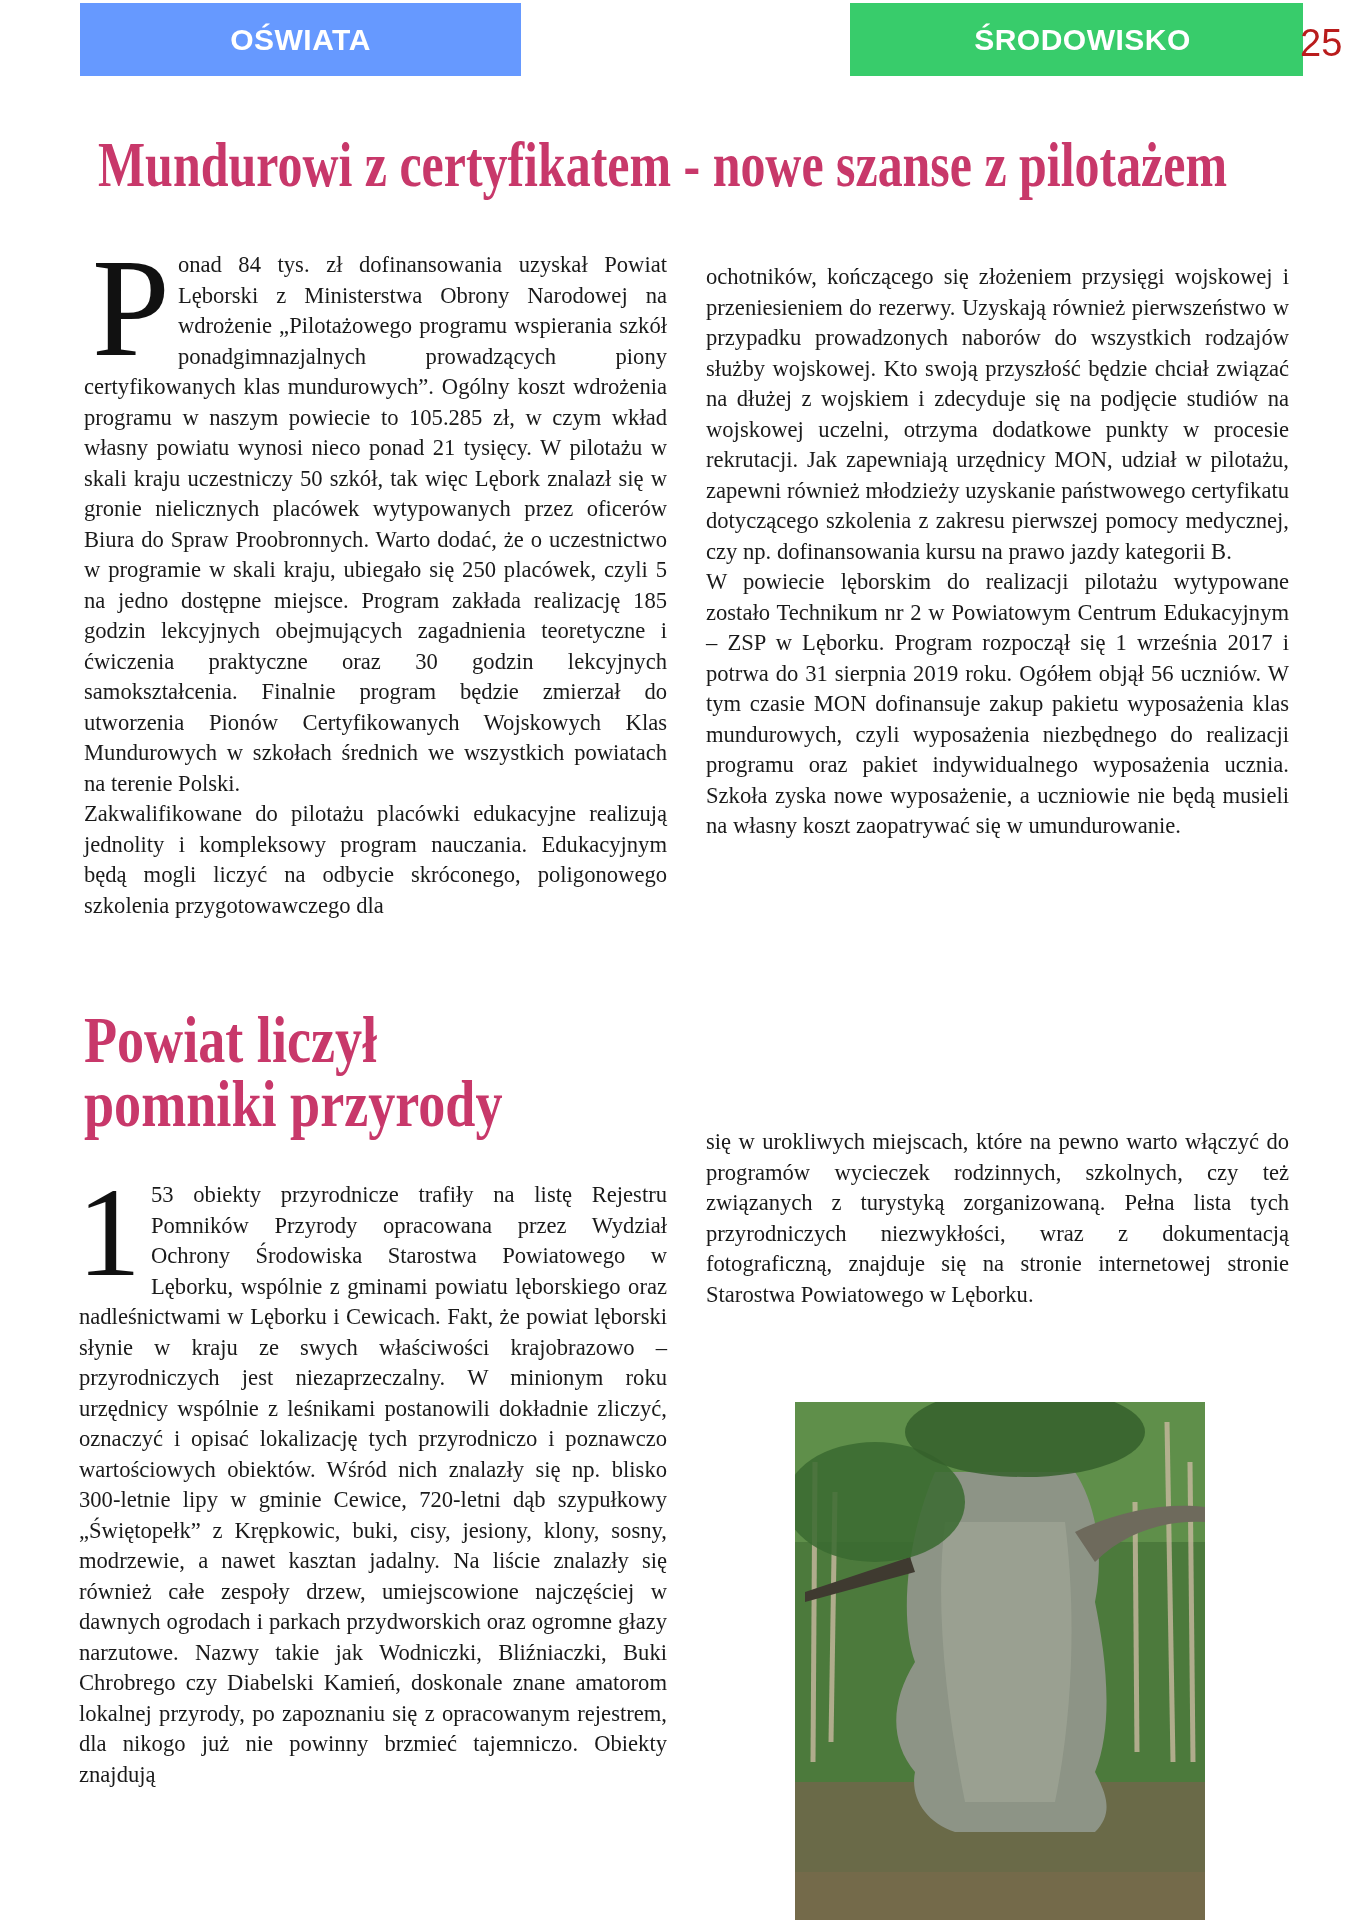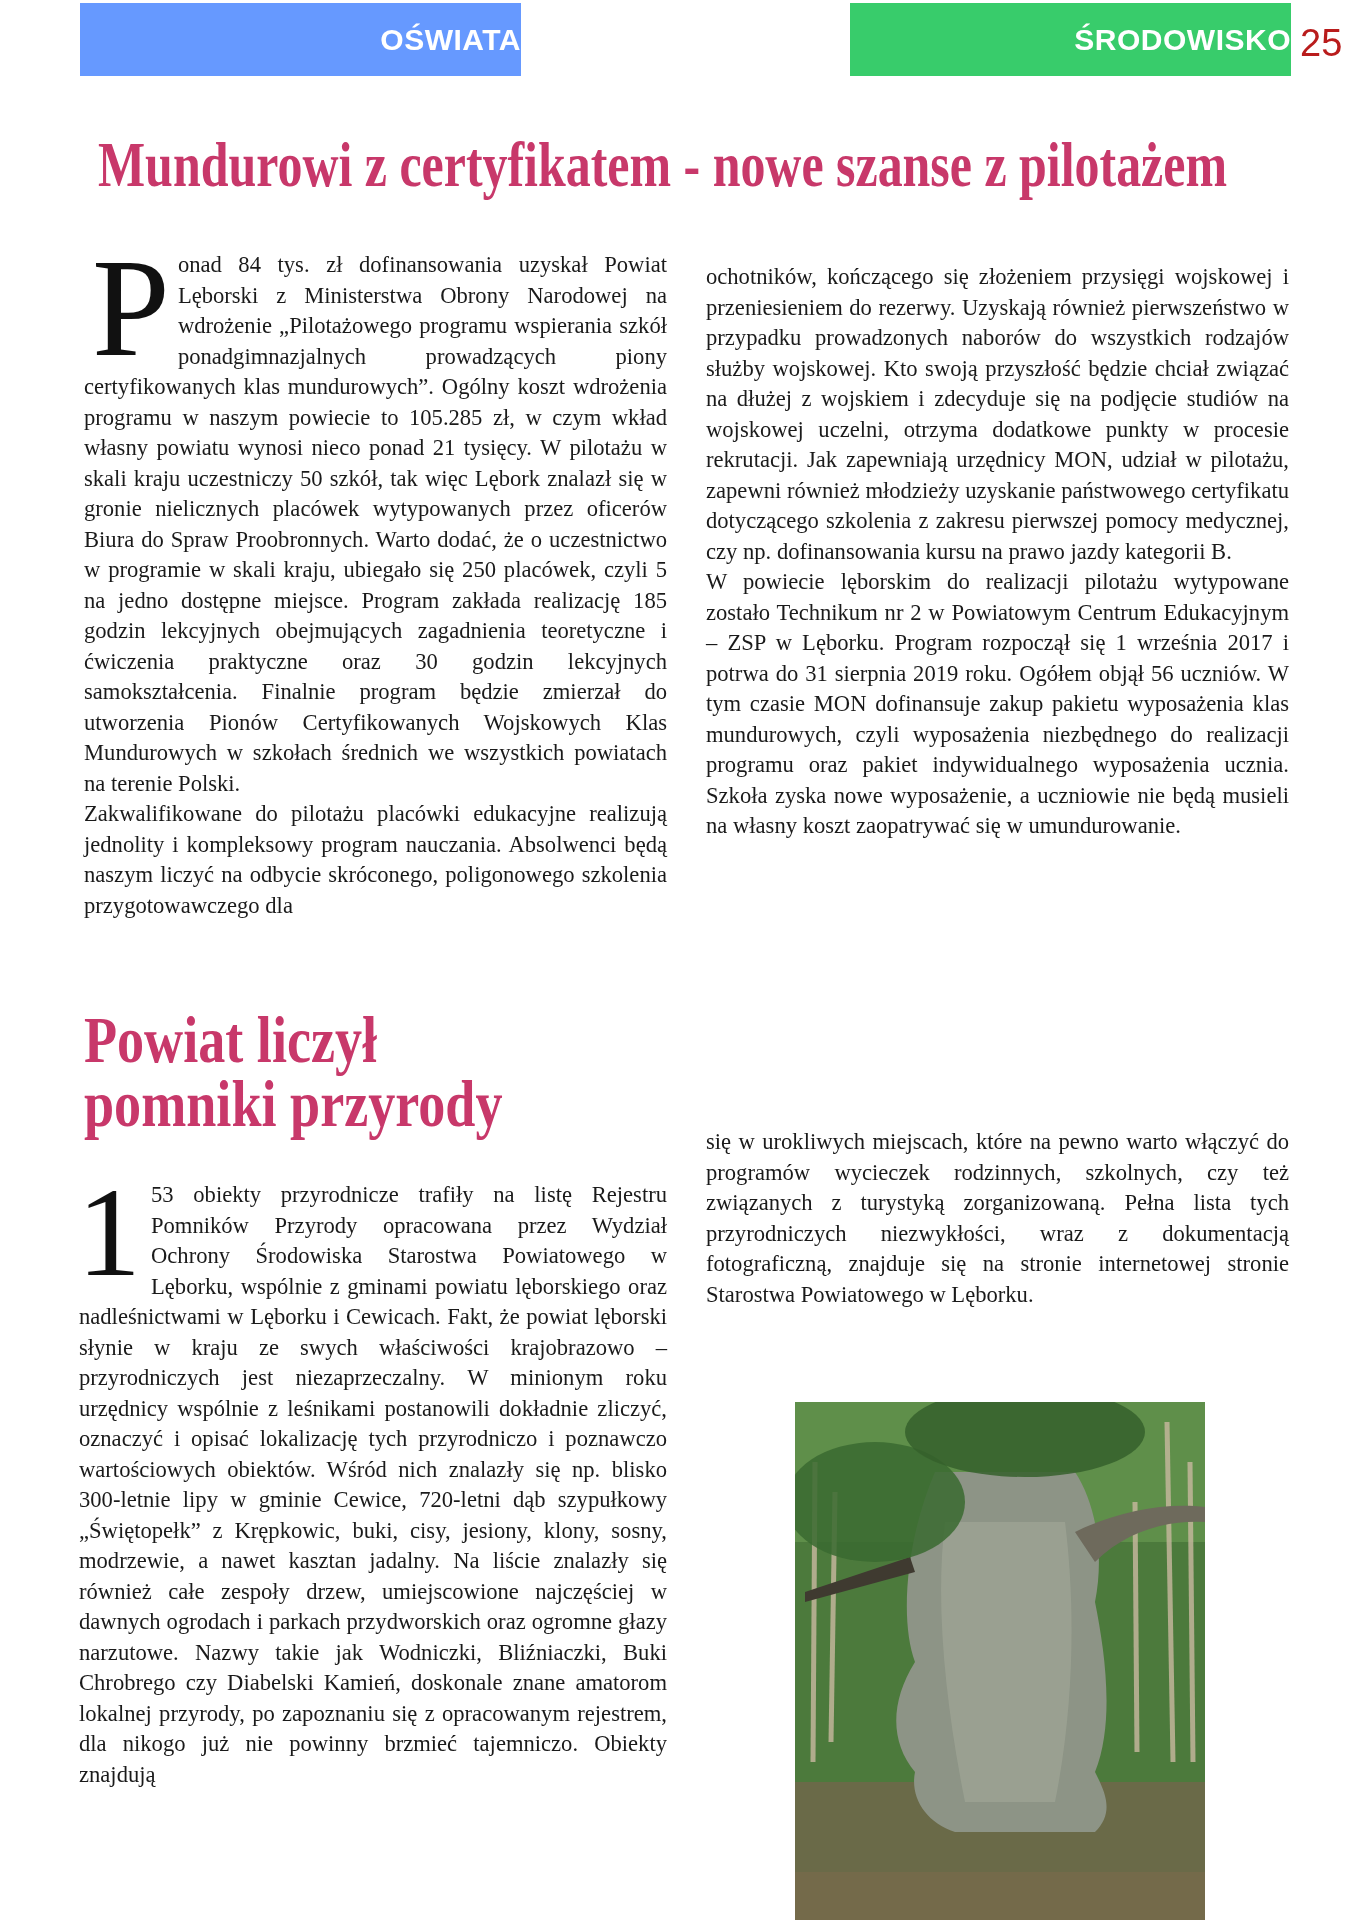--- a/index.html
+++ b/index.html
@@ -1,23 +1,23 @@
 <!DOCTYPE html>
 <html><head>
 <meta charset="utf-8">
 <style>
   html, body { margin: 0; padding: 0; background: #ffffff; }
   body { width: 1357px; height: 1920px; position: relative; overflow: hidden;
          font-family: "Liberation Serif", "DejaVu Serif", serif; color: #1a1a1a; }
 
   .section-tab { position: absolute; top: 3px; height: 73px; display: flex; align-items: center;
-                 justify-content: flex-end; color: #ffffff; font-family: "Liberation Sans", "DejaVu Sans", sans-serif;
+                 justify-content: center; color: #ffffff; font-family: "Liberation Sans", "DejaVu Sans", sans-serif;
                  font-weight: bold; font-size: 30px; letter-spacing: 0.5px; }
   .tab-left { left: 80px; width: 441px; background: #6699ff; }
-  .tab-right { left: 850px; width: 441px; background: #38cc6b; padding-left: 0; }
+  .tab-right { left: 850px; width: 441px; background: #38cc6b; padding-left: 12px; }
   .tab-right span { position: relative; left: 0; }
   .page-number { position: absolute; left: 1300px; top: 22px; font-family: "Liberation Sans", "DejaVu Sans", sans-serif;
                  font-size: 38px; color: #b91c1c; }
 
   .headline { position: absolute; color: #c8386a; font-family: "Liberation Serif", "DejaVu Serif", serif;
               font-weight: bold; margin: 0; transform-origin: left top; white-space: nowrap; }
   .headline-1 { left: 98px; top: 128px; font-size: 64px; transform: scaleX(0.78); }
   .headline-2 { left: 84px; top: 1008px; font-size: 66px; line-height: 64px; transform: scaleX(0.82); }
 
   .col { position: absolute; font-size: 22.6px; line-height: 30.5px; text-align: justify; }
@@ -44,21 +44,21 @@
 <div class="section-tab tab-right">
   <span>ŚRODOWISKO</span>
 </div>
 <div class="page-number">25</div>
 
 <h1 class="headline headline-1">Mundurowi z certyfikatem - nowe szanse z pilotażem</h1>
 
 <div class="col col-a1">
   <span class="dropcap dropcap-1">P</span>
   <p>onad 84 tys. zł dofinansowania uzyskał Powiat Lęborski z Ministerstwa Obrony Narodowej na wdrożenie „Pilotażowego programu wspierania szkół ponadgimnazjalnych prowadzących piony certyfikowanych klas mundurowych”. Ogólny koszt wdrożenia programu w naszym powiecie to 105.285 zł, w czym wkład własny powiatu wynosi nieco ponad 21 tysięcy. W pilotażu w skali kraju uczestniczy 50 szkół, tak więc Lębork znalazł się w gronie nielicznych placówek wytypowanych przez oficerów Biura do Spraw Proobronnych. Warto dodać, że o uczestnictwo w programie w skali kraju, ubiegało się 250 placówek, czyli 5 na jedno dostępne miejsce. Program zakłada realizację 185 godzin lekcyjnych obejmujących zagadnienia teoretyczne i ćwiczenia praktyczne oraz 30 godzin lekcyjnych samokształcenia. Finalnie program będzie zmierzał do utworzenia Pionów Certyfikowanych Wojskowych Klas Mundurowych w szkołach średnich we wszystkich powiatach na terenie Polski.</p>
-  <p>Zakwalifikowane do pilotażu placówki edukacyjne realizują jednolity i kompleksowy program nauczania. Absolwenci będą naszym liczyć na odbycie skróconego, poligonowego szkolenia przygotowawczego dla</p>
+  <p>Zakwalifikowane do pilotażu placówki edukacyjne realizują jednolity i kompleksowy program nauczania. Edukacyjnym będą mogli liczyć na odbycie skróconego, poligonowego szkolenia przygotowawczego dla</p>
 </div>
 
 <div class="col col-a2">
   <p>ochotników, kończącego się złożeniem przysięgi wojskowej i przeniesieniem do rezerwy. Uzyskają również pierwszeństwo w przypadku prowadzonych naborów do wszystkich rodzajów służby wojskowej. Kto swoją przyszłość będzie chciał związać na dłużej z wojskiem i zdecyduje się na podjęcie studiów na wojskowej uczelni, otrzyma dodatkowe punkty w procesie rekrutacji. Jak zapewniają urzędnicy MON, udział w pilotażu, zapewni również młodzieży uzyskanie państwowego certyfikatu dotyczącego szkolenia z zakresu pierwszej pomocy medycznej, czy np. dofinansowania kursu na prawo jazdy kategorii B.</p>
   <p>W powiecie lęborskim do realizacji pilotażu wytypowane zostało Technikum nr 2 w Powiatowym Centrum Edukacyjnym – ZSP w Lęborku. Program rozpoczął się 1 września 2017 i potrwa do 31 sierpnia 2019 roku. Ogółem objął 56 uczniów. W tym czasie MON dofinansuje zakup pakietu wyposażenia klas mundurowych, czyli wyposażenia niezbędnego do realizacji programu oraz pakiet indywidualnego wyposażenia ucznia. Szkoła zyska nowe wyposażenie, a uczniowie nie będą musieli na własny koszt zaopatrywać się w umundurowanie.</p>
 </div>
 
 <h2 class="headline headline-2">
   <span>Powiat liczył</span><br>
   <span>pomniki przyrody</span>

